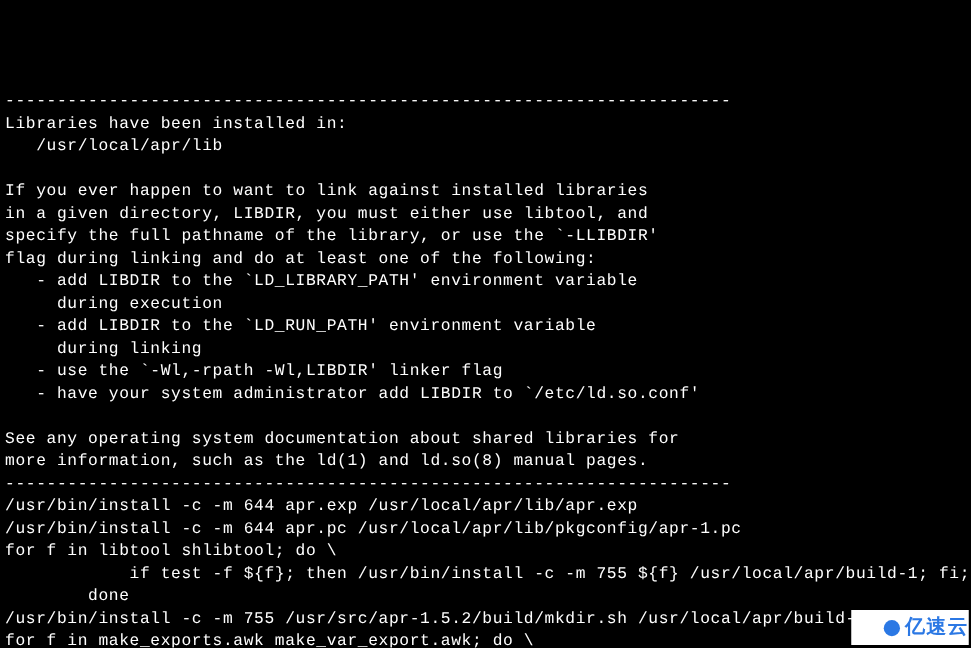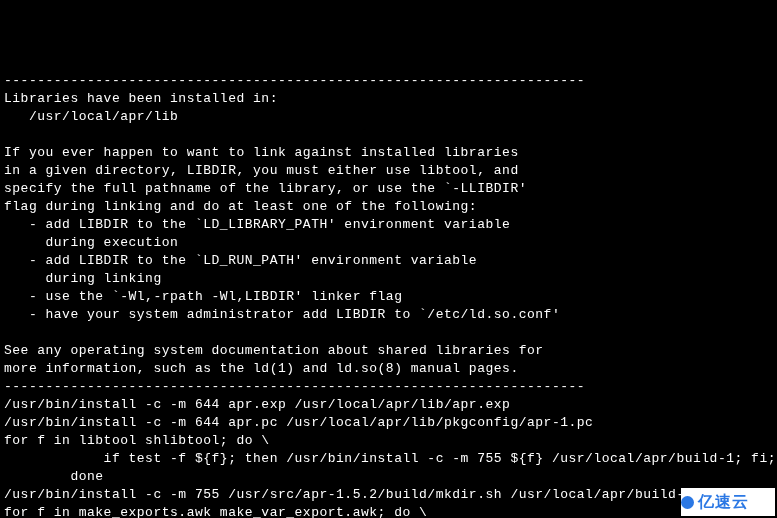--- a/index.html
+++ b/index.html
@@ -29,21 +29,21 @@
     right: 2px;
     width: 94px;
     height: 28px;
     background: #ffffff;
     color: #2b78e4;
     font-family: "Microsoft YaHei", sans-serif;
     font-size: 16px;
     font-weight: bold;
     display: flex;
     align-items: center;
-    justify-content: flex-start;
+    justify-content: flex-end;
     letter-spacing: 1px;
     white-space: normal;
   }
   .logo .dot {
     display: inline-block;
     width: 13px;
     height: 13px;
     border-radius: 50%;
     background: #2b78e4;
     margin-right: 4px;

